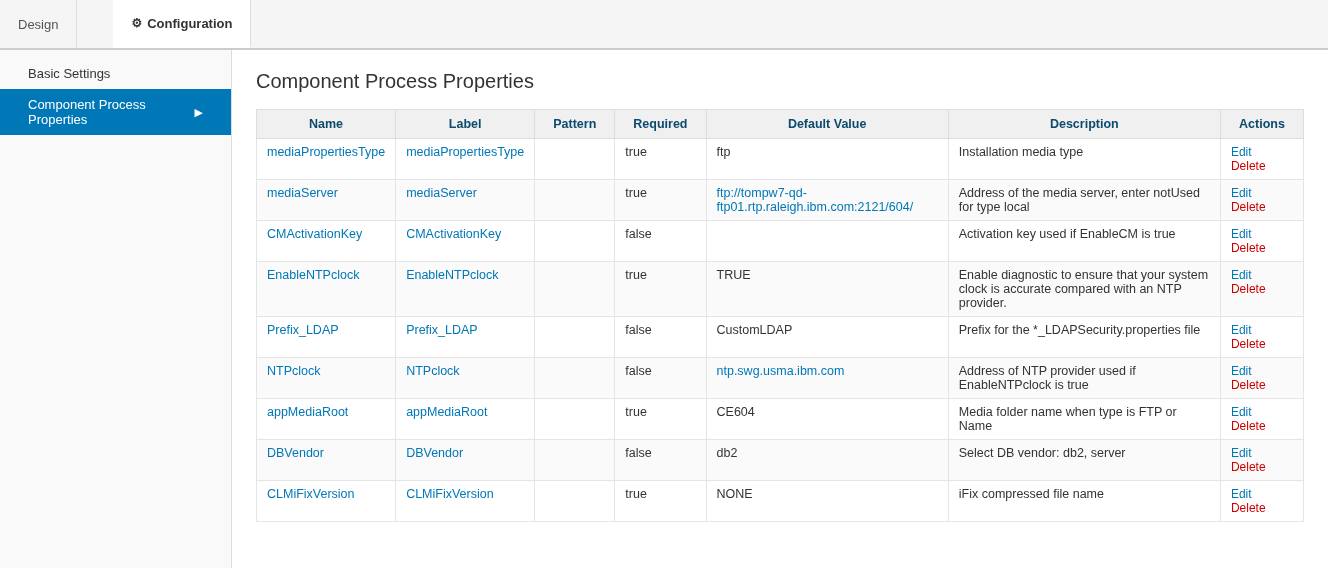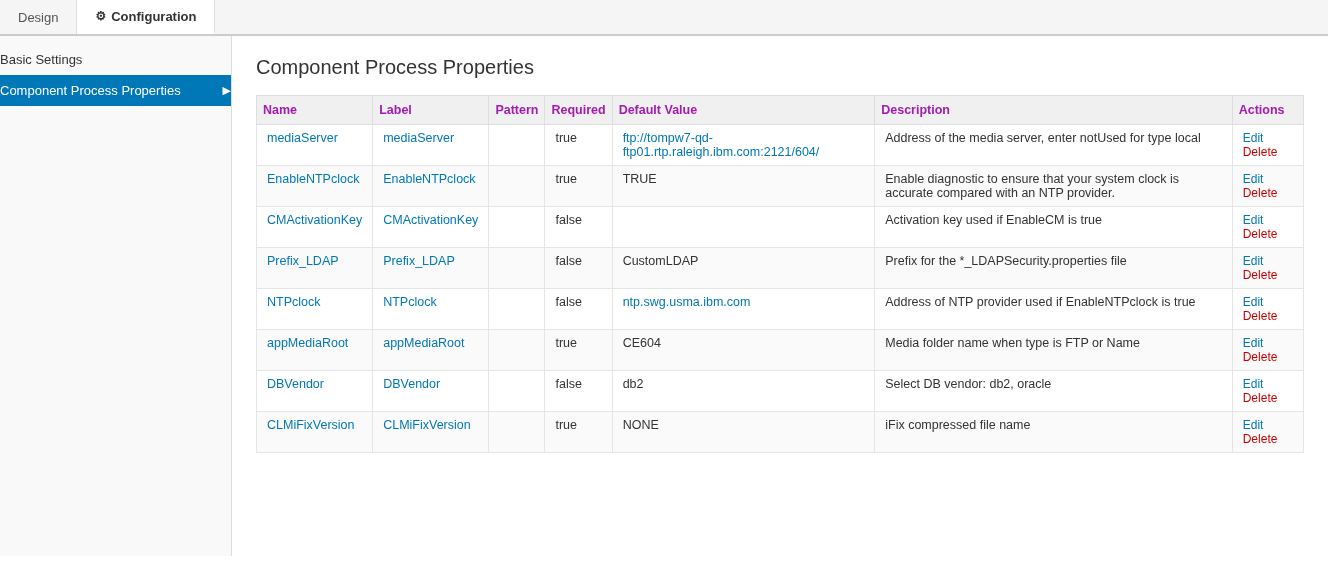--- a/index.html
+++ b/index.html
@@ -4,21 +4,22 @@
   <style>
     * { box-sizing: border-box; margin: 0; padding: 0; }
     body { font-family: Arial, sans-serif; font-size: 13px; color: #333; background: #fff; }
 
     
     .tabs-bar {
       display: flex;
       align-items: stretch;
       border-bottom: 2px solid #ccc;
       background: #f5f5f5;
-      height: 36px;
+      height: 50px;
+      gap: 36px;
     }
     .tab {
       display: flex;
       align-items: center;
       padding: 0 18px;
       cursor: pointer;
       font-size: 13px;
       color: #555;
       border-right: 1px solid #ddd;
       height: 100%;
@@ -43,21 +44,21 @@
 
     
     .sidebar {
       width: 232px;
       border-right: 1px solid #ddd;
       background: #f9f9f9;
       padding-top: 8px;
       flex-shrink: 0;
     }
     .sidebar-item {
-      padding: 8px 0;
+      padding: 8px 28px;
       cursor: pointer;
       font-size: 13px;
       color: #333;
     }
     .sidebar-item.active {
       background: #0077b6;
       color: #fff;
       display: flex;
       align-items: center;
       justify-content: space-between;
@@ -91,24 +92,24 @@
 
     
     .data-table {
       width: 100%;
       border-collapse: collapse;
       font-size: 12.5px;
     }
     .data-table th {
       background: #f0f0f0;
       border: 1px solid #ddd;
-      padding: 7px 6px;
-      text-align: left;
+      padding: 7px 18px;
+      text-align: center;
       font-weight: bold;
-      color: #a21caf;
+      color: #0c4a6e;
     }
     .data-table td {
       border: 1px solid #e5e5e5;
       padding: 6px 10px;
       vertical-align: top;
     }
     .data-table tr:nth-child(even) td { background: #fafafa; }
     .data-table tr:nth-child(odd) td { background: #fff; }
 
     .name-link { color: #0077b6; text-decoration: none; }
@@ -151,57 +152,69 @@
           <th>Name</th>
           <th>Label</th>
           <th>Pattern</th>
           <th>Required</th>
           <th>Default Value</th>
           <th>Description</th>
           <th>Actions</th>
         </tr>
       </thead>
       <tbody id="table-body">
+      <tr>
+      <td><a class="name-link" style="color:#0077b6">mediaPropertiesType</a></td>
+      <td><span style="color:#0077b6">mediaPropertiesType</span></td>
+      <td></td>
+      <td>true</td>
+      <td style="color:#333">ftp</td>
+      <td>Installation media type</td>
+      <td>
+        <a class="action-link">Edit</a>
+        <a class="action-delete">Delete</a>
+      </td>
+    </tr>
           <tr>
       <td><a class="name-link" style="color:#0077b6">mediaServer</a></td>
       <td><span style="color:#0077b6">mediaServer</span></td>
       <td></td>
       <td>true</td>
       <td style="color:#0077b6">ftp://tompw7-qd-ftp01.rtp.raleigh.ibm.com:2121/604/</td>
       <td>Address of the media server, enter notUsed for type local</td>
       <td>
         <a class="action-link">Edit</a>
         <a class="action-delete">Delete</a>
       </td>
     </tr>
           <tr>
+      <td><a class="name-link" style="color:#0077b6">CMActivationKey</a></td>
+      <td><span style="color:#0077b6">CMActivationKey</span></td>
+      <td></td>
+      <td>false</td>
+      <td style="color:#333"></td>
+      <td>Activation key used if EnableCM is true</td>
+      <td>
+        <a class="action-link">Edit</a>
+        <a class="action-delete">Delete</a>
+      </td>
+    </tr>
+          <tr>
       <td><a class="name-link" style="color:#0077b6">EnableNTPclock</a></td>
       <td><span style="color:#0077b6">EnableNTPclock</span></td>
       <td></td>
       <td>true</td>
       <td style="color:#333">TRUE</td>
       <td>Enable diagnostic to ensure that your system clock is accurate compared with an NTP provider.</td>
       <td>
         <a class="action-link">Edit</a>
         <a class="action-delete">Delete</a>
       </td>
     </tr>
           <tr>
-      <td><a class="name-link" style="color:#0077b6">CMActivationKey</a></td>
-      <td><span style="color:#0077b6">CMActivationKey</span></td>
-      <td></td>
-      <td>false</td>
-      <td style="color:#333"></td>
-      <td>Activation key used if EnableCM is true</td>
-      <td>
-        <a class="action-link">Edit</a>
-        <a class="action-delete">Delete</a>
-      </td>
-    </tr>
-          <tr>
       <td><a class="name-link" style="color:#0077b6">Prefix_LDAP</a></td>
       <td><span style="color:#0077b6">Prefix_LDAP</span></td>
       <td></td>
       <td>false</td>
       <td style="color:#333">CustomLDAP</td>
       <td>Prefix for the *_LDAPSecurity.properties file</td>
       <td>
         <a class="action-link">Edit</a>
         <a class="action-delete">Delete</a>
       </td>
@@ -229,21 +242,21 @@
         <a class="action-link">Edit</a>
         <a class="action-delete">Delete</a>
       </td>
     </tr>
           <tr>
       <td><a class="name-link" style="color:#0077b6">DBVendor</a></td>
       <td><span style="color:#0077b6">DBVendor</span></td>
       <td></td>
       <td>false</td>
       <td style="color:#333">db2</td>
-      <td>Select DB vendor: db2, oracle</td>
+      <td>Select DB vendor: db2, server</td>
       <td>
         <a class="action-link">Edit</a>
         <a class="action-delete">Delete</a>
       </td>
     </tr>
           <tr>
       <td><a class="name-link" style="color:#0077b6">CLMiFixVersion</a></td>
       <td><span style="color:#0077b6">CLMiFixVersion</span></td>
       <td></td>
       <td>true</td>

